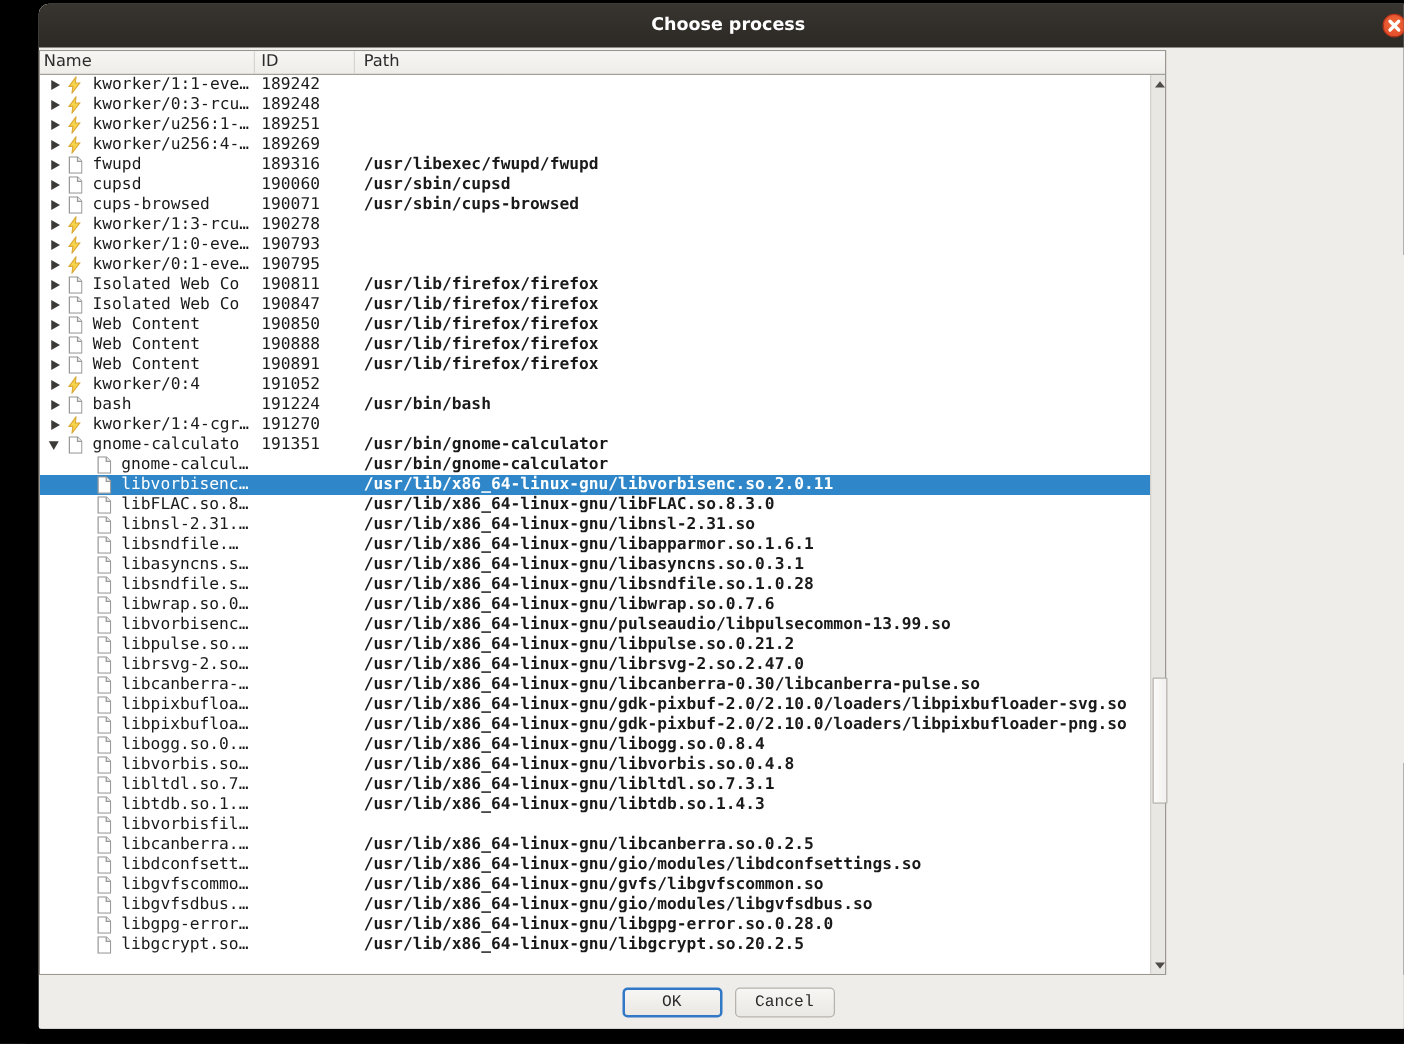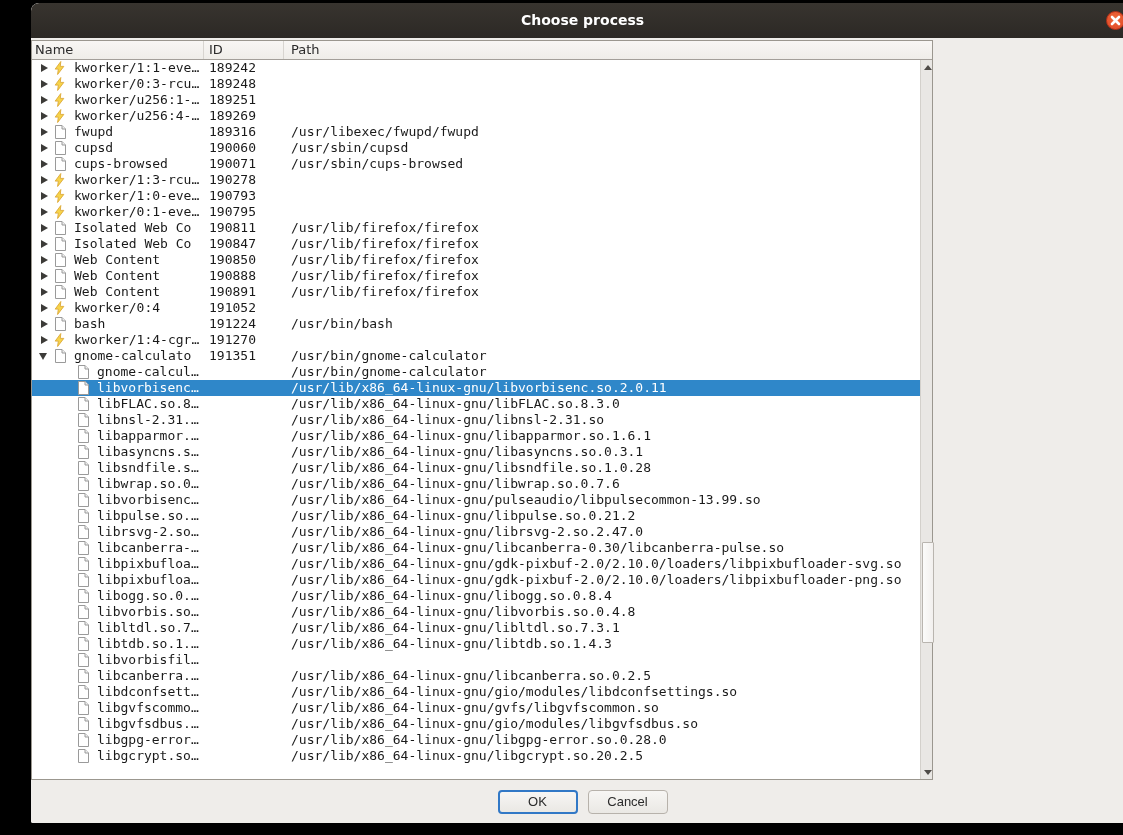--- a/index.html
+++ b/index.html
@@ -29,21 +29,21 @@
   .hcell.path { flex:1; padding-left:7px; border-right:none; }
 
   .body-wrap { display:flex; height:719px; }
   .viewport { width:1086px; height:719px; overflow:hidden; background:#fff; }
 
   .row { display:flex; height:16px; line-height:16px; font-family:"DejaVu Sans Mono","Liberation Mono",monospace;
          font-size:13px; color:#1a1a1a; white-space:nowrap; }
   .row.selected { background:#2f87c9; color:#ffffff; }
   .cell-name { width:172px; display:flex; align-items:center; overflow:hidden; }
   .cell-id   { width:80px;  padding-left:5px; overflow:hidden; }
-  .cell-path { flex:1; padding-left:7px; overflow:hidden; }
+  .cell-path { flex:1; padding-left:7px; overflow:hidden;font-weight:bold; }
 
   .exp-box { width:16px; margin-left:6px; display:flex; align-items:center; justify-content:flex-start; flex:none; }
   .tri-r { width:0; height:0; border-left:7px solid #3c3b38; border-top:4.5px solid transparent; border-bottom:4.5px solid transparent; margin-left:3px; }
   .tri-d { width:0; height:0; border-top:7px solid #3c3b38; border-left:4.5px solid transparent; border-right:4.5px solid transparent; margin-left:1px; }
   .lvl1-indent { width:45px; flex:none; }
   .row-icon { width:13px; margin-right:7px; flex:none; display:flex; align-items:center; }
   .name-text { overflow:hidden; }
 
   
   .vscroll { position:relative; width:15px; height:719px; background:#e9e7e4; border-left:1px solid #d3d0cb; }
@@ -52,21 +52,21 @@
   .arr-up { width:0; height:0; border-bottom:5px solid #4e4b47; border-left:4px solid transparent; border-right:4px solid transparent; }
   .arr-dn { width:0; height:0; border-top:5px solid #4e4b47; border-left:4px solid transparent; border-right:4px solid transparent; }
   .thumb { position:absolute; left:1px; width:12px; top:482px; height:101px;
            background:linear-gradient(90deg,#fbfbfa,#f2f0ee); border:1px solid #b9b5af; border-radius:1px; }
 
   
   .btn-row { position:absolute; left:0; top:777px; width:1103px; height:43px; background:#efedea;
              display:flex; justify-content:center; align-items:center; gap:10px; }
   .btn { width:80px; height:24px; font-size:13px; color:#2b2b2b; text-align:center; line-height:21px;
          background:linear-gradient(#f7f6f4,#eae8e4); border:1px solid #b7b2ab; border-radius:4px;
-         font-family:Liberation Sans, sans-serif; }
+         font-family:Liberation Mono, monospace; }
   .btn.default { border:2px solid #3178c6; line-height:20px; }
 </style>
 </head>
 <body>
 
 <div id="stage">
   <div class="dialog">
 
     <div class="titlebar">
       <div class="title">Choose process</div>
@@ -440,21 +440,21 @@
             </div>
             <div class="row">
               <div class="cell-name">
                 <div class="lvl1-indent"></div>
                 <div class="row-icon">
                   <svg width="12" height="14" viewBox="0 0 12 14">
                     <path d="M1.5 0.5 h6.5 l3.5 3.5 v9.5 h-10 z" fill="#ffffff" stroke="#9a9a9a"></path>
                     <path d="M8 0.5 v3.5 h3.5" fill="#efefef" stroke="#9a9a9a"></path>
                   </svg>
                 </div>
-                <div class="name-text">libapparmor.…</div>
+                <div class="name-text">libsndfile.…</div>
               </div>
               <div class="cell-id"></div>
               <div class="cell-path">/usr/lib/x86_64-linux-gnu/libapparmor.so.1.6.1</div>
             </div>
             <div class="row">
               <div class="cell-name">
                 <div class="lvl1-indent"></div>
                 <div class="row-icon">
                   <svg width="12" height="14" viewBox="0 0 12 14">
                     <path d="M1.5 0.5 h6.5 l3.5 3.5 v9.5 h-10 z" fill="#ffffff" stroke="#9a9a9a"></path>

